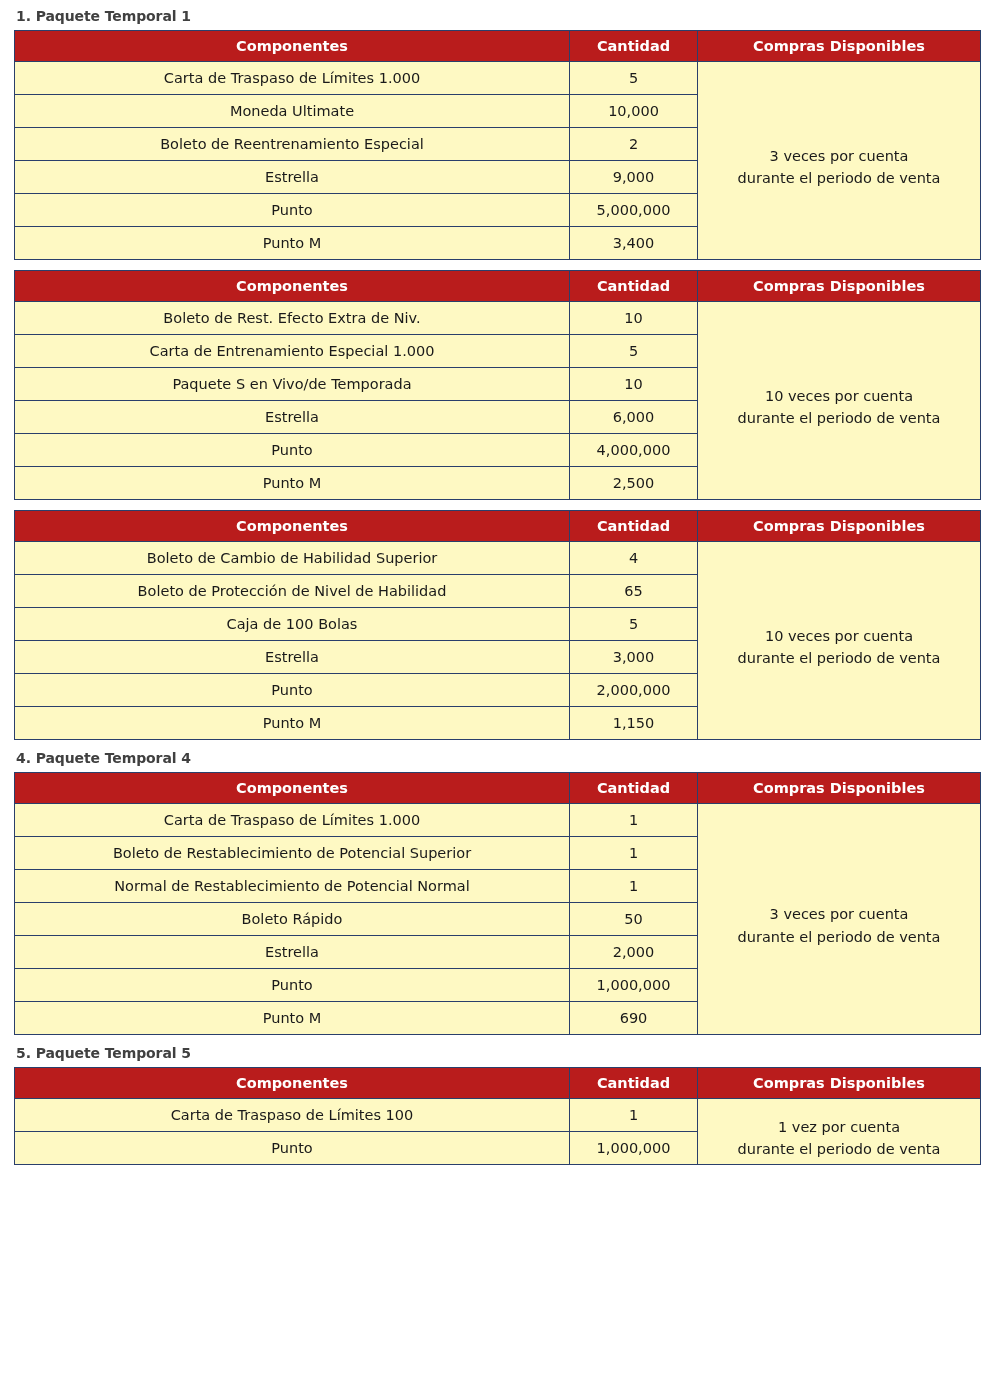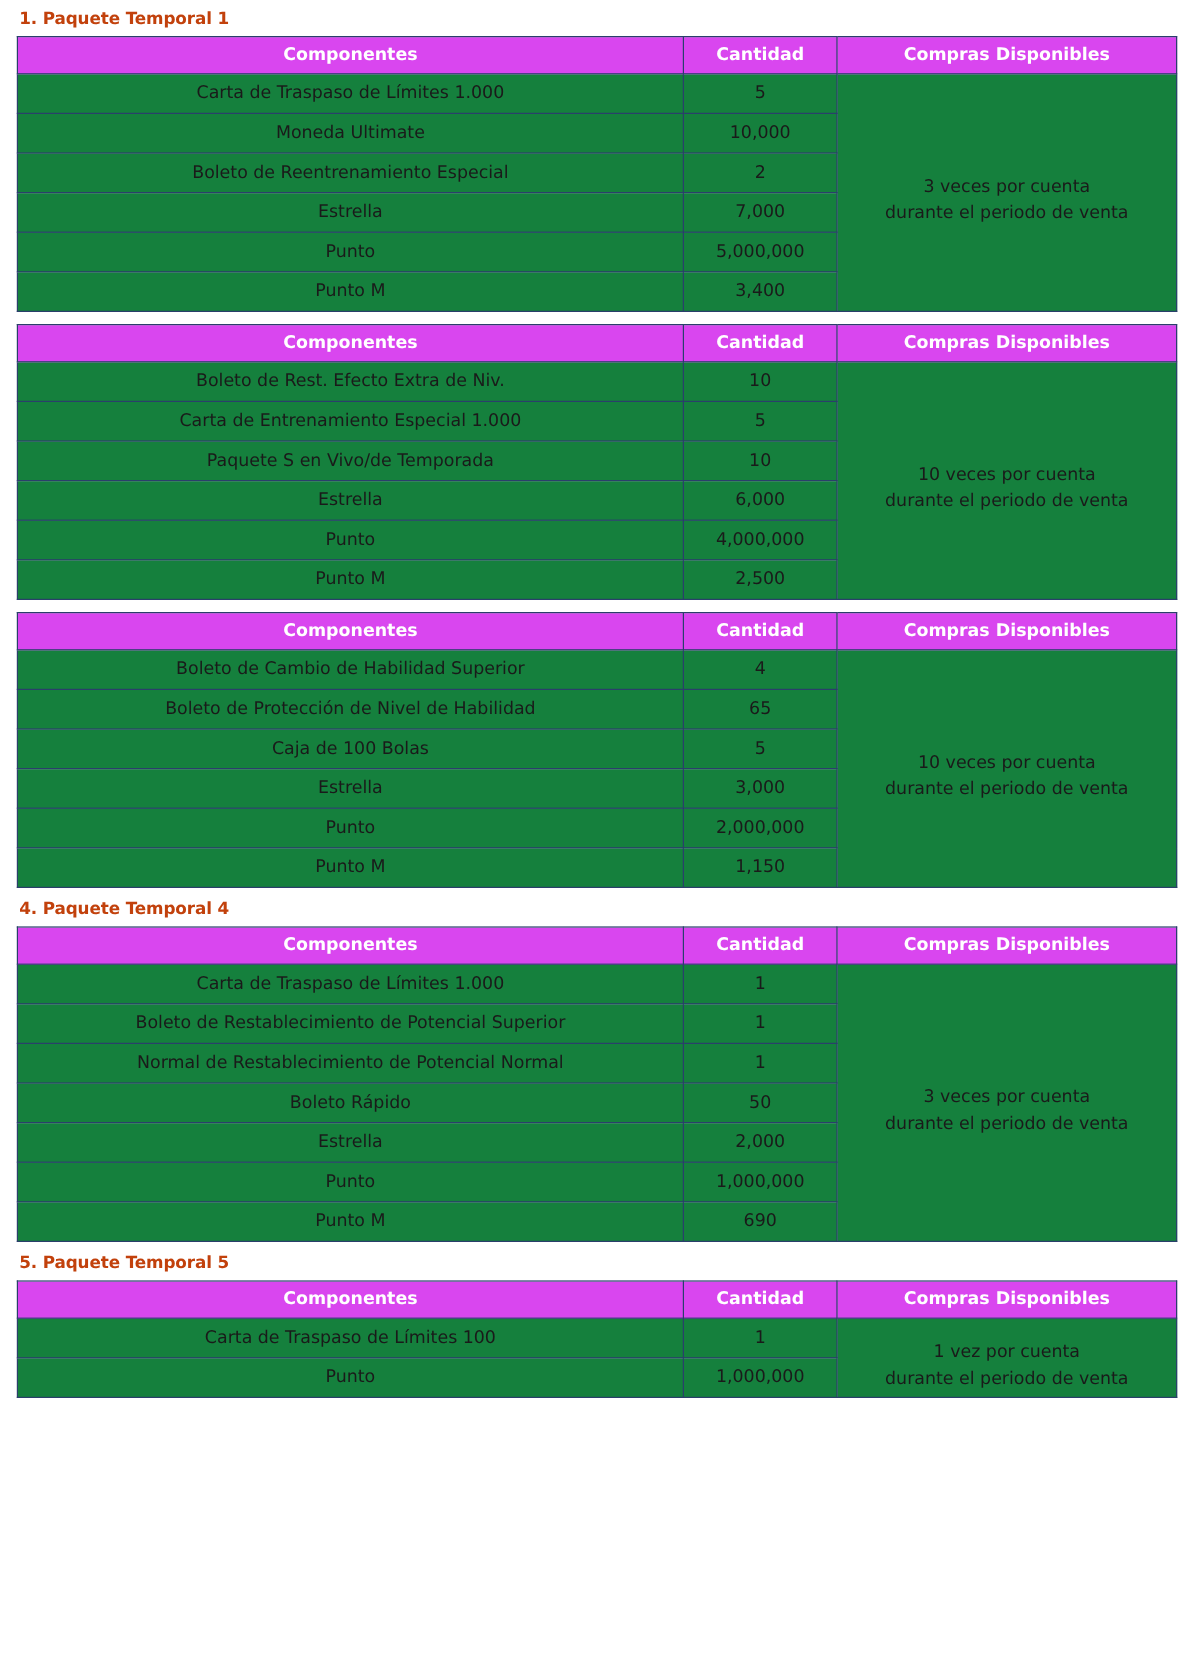--- a/index.html
+++ b/index.html
@@ -17,52 +17,52 @@
     width: 994px;
     box-sizing: border-box;
     padding: 8px 14px 10px 14px;
   }
   .pkg {
     margin-bottom: 10px;
   }
   .pkg-title {
     font-size: 14px;
     font-weight: bold;
-    color: #c2410c;
+    color: #404040;
     margin: 0 0 6px 2px;
     letter-spacing: -0.1px;
   }
   table.pkg-table {
     border-collapse: collapse;
     width: 966px;
     table-layout: fixed;
   }
   table.pkg-table th,
   table.pkg-table td {
     border: 1px solid #2a3f6b;
     padding: 0;
     text-align: center;
     vertical-align: middle;
   }
   table.pkg-table thead th {
-    background: #d946ef;
+    background: #b91c1c;
     color: #ffffff;
     font-size: 14.5px;
     font-weight: bold;
     height: 30px;
     line-height: 30px;
   }
   col.c-comp { width: 555px; }
   col.c-qty  { width: 128px; }
   col.c-buy  { width: 283px; }
 
   table.pkg-table tbody td {
     font-size: 14.5px;
     height: 32px;
-    background: #15803d;
+    background: #fef9c3;
     color: #1a1a1a;
     font-weight: normal;
   }
   td.comp-cell { padding: 0 6px; }
   td.qty-cell { }
   td.buy-cell {
     font-size: 14.5px;
     line-height: 1.55;
     padding: 0 8px;
   }
@@ -102,21 +102,21 @@
             <tr>
               <td class="comp-cell">Moneda Ultimate</td>
               <td class="qty-cell">10,000</td>
             </tr>
             <tr>
               <td class="comp-cell">Boleto de Reentrenamiento Especial</td>
               <td class="qty-cell">2</td>
             </tr>
             <tr>
               <td class="comp-cell">Estrella</td>
-              <td class="qty-cell">7,000</td>
+              <td class="qty-cell">9,000</td>
             </tr>
             <tr>
               <td class="comp-cell">Punto</td>
               <td class="qty-cell">5,000,000</td>
             </tr>
             <tr>
               <td class="comp-cell">Punto M</td>
               <td class="qty-cell">3,400</td>
             </tr>
           </tbody>

